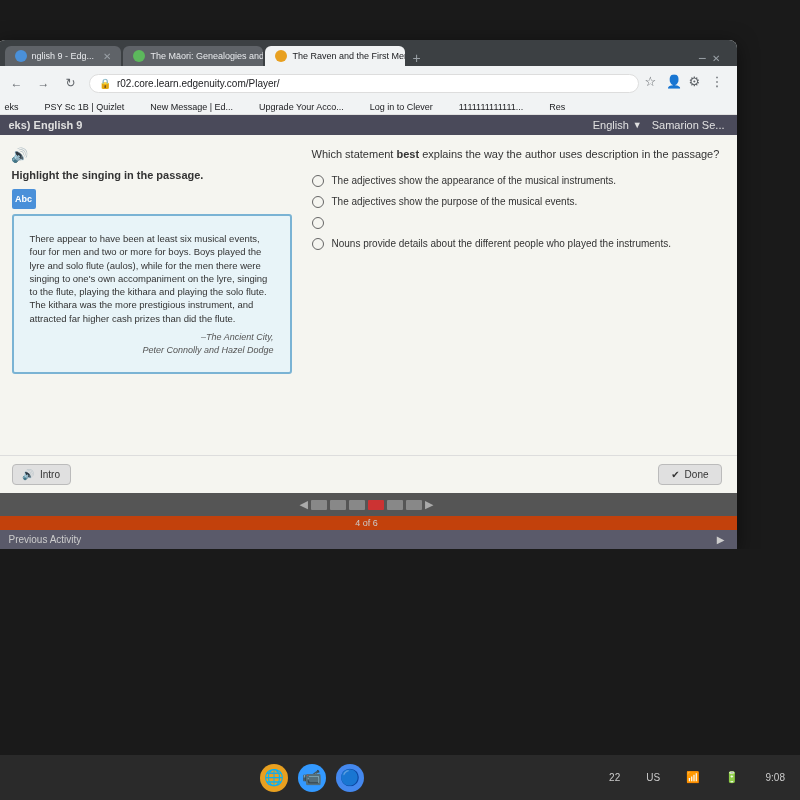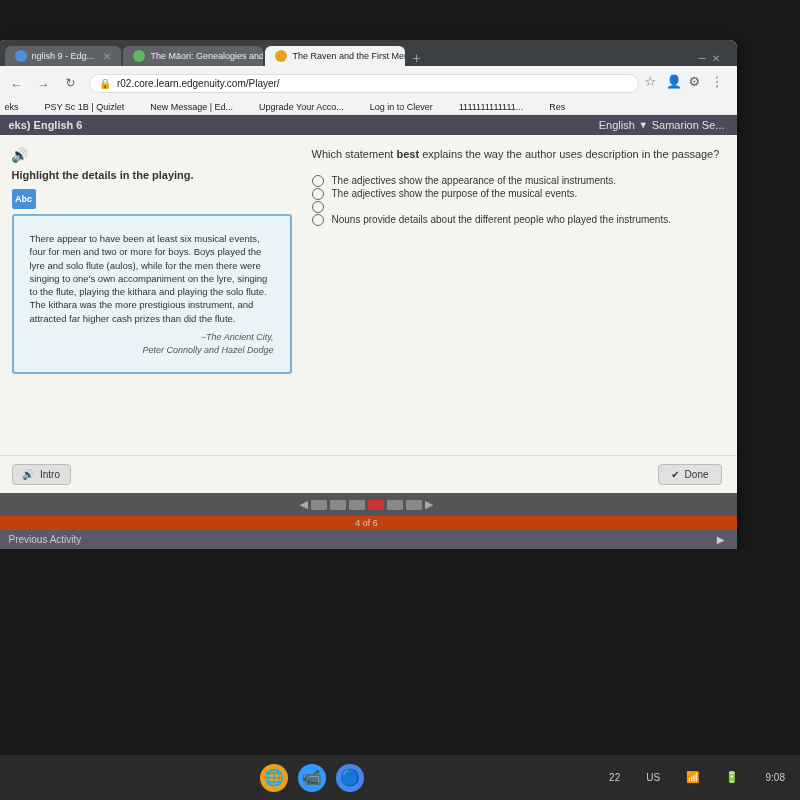--- a/index.html
+++ b/index.html
@@ -176,21 +176,21 @@
     }
 
     .app-title {
       font-size: 11px;
       font-weight: 600;
     }
 
     .header-right {
       display: flex;
       align-items: center;
-      gap: 4px;
+      gap: 10px;
     }
 
     .lang-select {
       display: flex;
       align-items: center;
       gap: 4px;
       cursor: pointer;
       font-size: 11px;
     }
 
@@ -282,21 +282,21 @@
       line-height: 1.4;
     }
 
     .question-text strong {
       font-weight: 700;
     }
 
     .answer-options {
       display: flex;
       flex-direction: column;
-      gap: 0;
+      gap: 8px;
     }
 
     .answer-option {
       display: flex;
       align-items: flex-start;
       gap: 8px;
       font-size: 10px;
       color: #333;
       line-height: 1.3;
       cursor: pointer;
@@ -506,38 +506,38 @@
       <span class="bookmark-item">New Message | Ed...</span>
       <span class="bookmark-item">Upgrade Your Acco...</span>
       <span class="bookmark-item">Log in to Clever</span>
       <span class="bookmark-item">1111111111111...</span>
       <span class="bookmark-item">Res</span>
     </div>
 
     <div class="app-content">
 
       <div class="app-header">
-        <div class="app-title">eks) English 6</div>
+        <div class="app-title">eks) English 9</div>
         <div class="header-right">
           <div class="lang-select">
             <span>English</span>
             <span class="lang-chevron">▼</span>
           </div>
           <span>Samarion Se...</span>
         </div>
       </div>
 
       <div class="main-content">
         <div class="activity-container">
 
           <div class="left-panel">
             <div class="audio-controls">
               <span class="audio-icon">🔊</span>
             </div>
-            <div class="highlight-instruction">Highlight the details in the playing.</div>
+            <div class="highlight-instruction">Highlight the singing in the passage.</div>
             <div class="abc-icon">Abc</div>
             <div class="passage-box">
               <p>There appear to have been at least six musical events, four for men and two or more for boys. Boys played the lyre and solo flute (aulos), while for the men there were singing to one's own accompaniment on the lyre, singing to the flute, playing the kithara and playing the solo flute. The kithara was the more prestigious instrument, and attracted far higher cash prizes than did the flute.</p>
               <div class="passage-source">
                 <div>–The Ancient City,</div>
                 <div>Peter Connolly and Hazel Dodge</div>
               </div>
             </div>
           </div>
 

